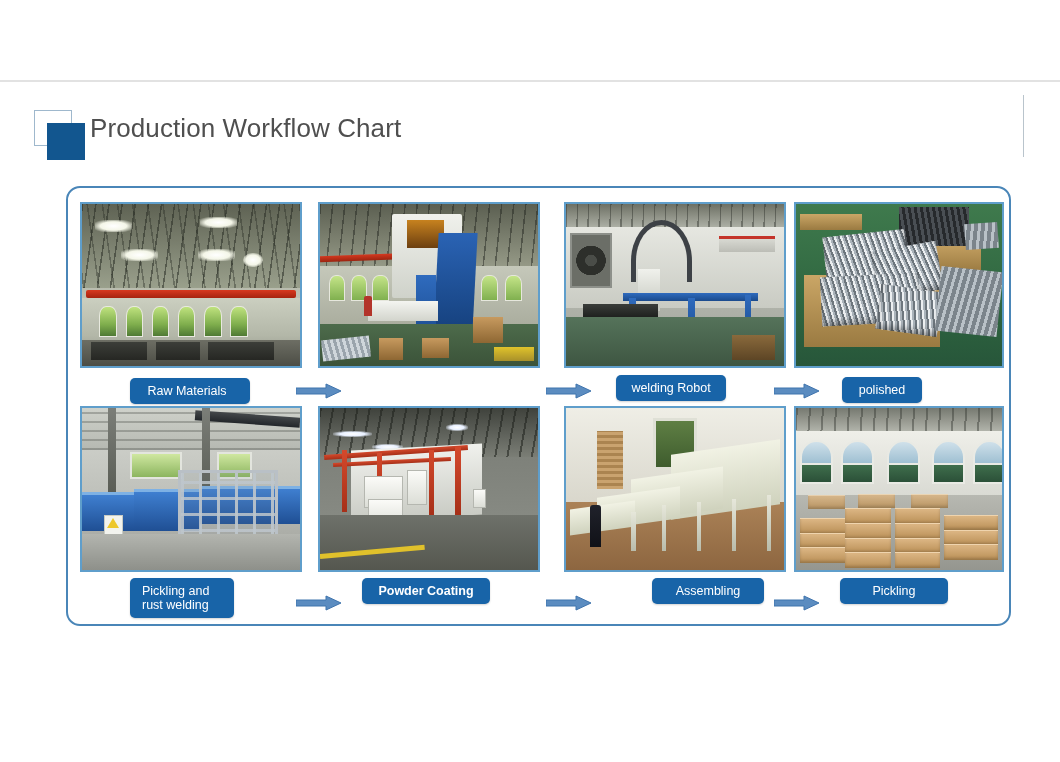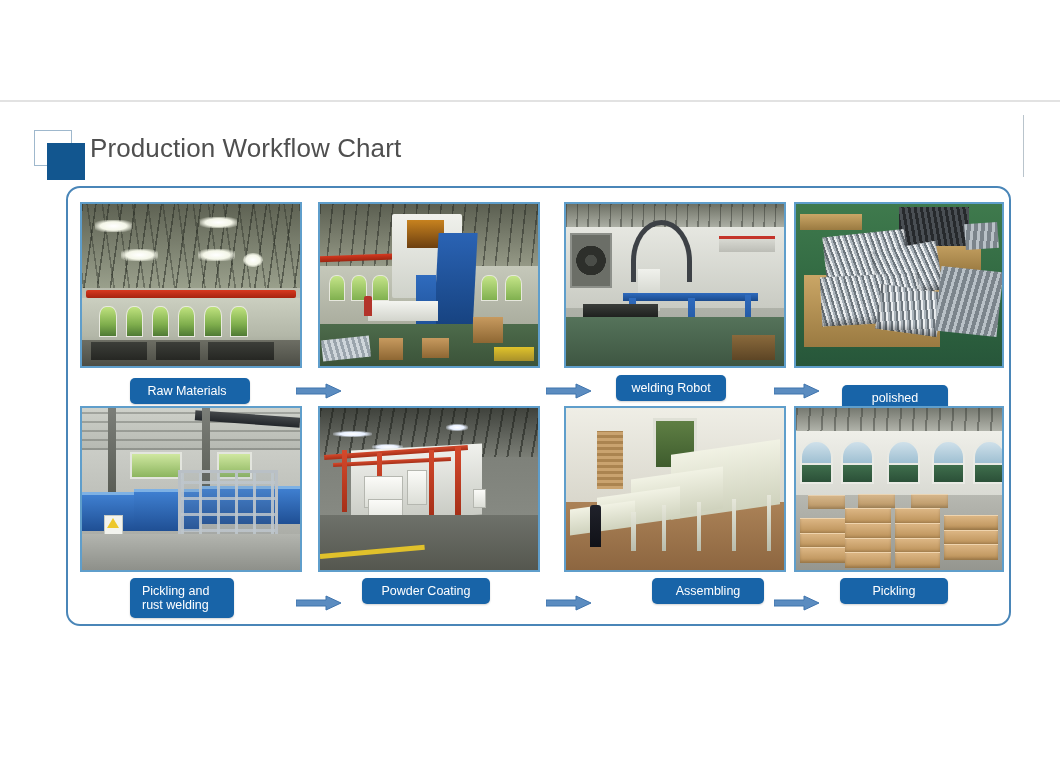--- a/index.html
+++ b/index.html
@@ -12,21 +12,21 @@
     height: 762px;
     position: relative;
     font-family: "Liberation Sans", sans-serif;
     overflow: hidden;
   }
 
   
   #header {
     position: absolute;
     left: 0; top: 0;
-    width: 1060px; height: 180px; margin-top: 20px;
+    width: 1060px; height: 180px;
   }
   #logo-mark {
     position: absolute;
     left: 34px; top: 110px;
     width: 52px; height: 50px;
   }
   #logo-mark .sq-outline {
     position: absolute;
     left: 0; top: 0;
     width: 38px; height: 36px;
@@ -600,21 +600,21 @@
         <div class="pallet" style="left:66%; top:22%; width:24%; height:20%;"></div>
         <div class="darkstack" style="left:50%; top:2%;  width:34%; height:24%;"></div>
         <div class="bundle" style="left:14%; top:18%; width:40%; height:34%; transform:rotate(-6deg);"></div>
         <div class="bundle" style="left:38%; top:26%; width:32%; height:30%; transform:rotate(-10deg);"></div>
         <div class="bundle" style="left:12%; top:44%; width:48%; height:30%; transform:rotate(-3deg);"></div>
         <div class="bundle" style="left:40%; top:52%; width:30%; height:28%; transform:rotate(8deg);"></div>
         <div class="plate" style="right:1%; top:40%; width:30%; height:40%; transform:rotate(6deg);"></div>
         <div class="plate" style="right:2%; top:12%; width:16%; height:16%; transform:rotate(-4deg);"></div>
       </div>
     </div>
-    <div class="wf-label center" style="left:774px; top:189px; width:106px;text-align:center;">polished</div>
+    <div class="wf-label center" style="left:774px; top:181px; width:80px;text-align:center;">polished</div>
   </div>
 
   <div class="row" id="row-2">
 
     <div class="tile" style="left:12px; top:6px; width:222px; height:166px;">
       <div class="photo ph-pickle">
         <div class="roof"></div>
         <div class="beam"></div>
         <div class="col" style="left:12%;"></div>
         <div class="col" style="left:55%;"></div>
@@ -649,21 +649,21 @@
         <div class="rail" style="left:50%; top:26%; width:2.5%; height:40%;"></div>
         <div class="rail" style="left:62%; top:24%; width:2.5%; height:42%;"></div>
         <div class="cab" style="left:20%; top:42%; width:18%; height:20%;"></div>
         <div class="cab" style="left:22%; top:56%; width:16%; height:18%;"></div>
         <div class="cab" style="left:40%; top:38%; width:9%; height:22%;"></div>
         <div class="cab" style="right:24%; top:50%; width:6%; height:12%;"></div>
         <div class="floor"></div>
         <div class="yellowline"></div>
       </div>
     </div>
-    <div class="wf-label center" style="left:294px; top:178px; width:128px;">Powder Coating</div>
+    <div class="wf-label center" style="left:294px; top:178px; width:128px;font-weight:bold;">Powder Coating</div>
 
     <svg class="wf-arrow" style="left:478px; top:194px;" viewBox="0 0 46 18">
       <polygon points="0,6 30,6 30,2 45,9 30,16 30,12 0,12" fill="#5b8cc0" stroke="#3f74ad" stroke-width="1"></polygon>
     </svg>
 
     <div class="tile" style="left:496px; top:6px; width:222px; height:166px;">
       <div class="photo ph-assy">
         <div class="wall"></div>
         <div class="win" style="left:40%;"></div>
         <div class="blind"></div>

